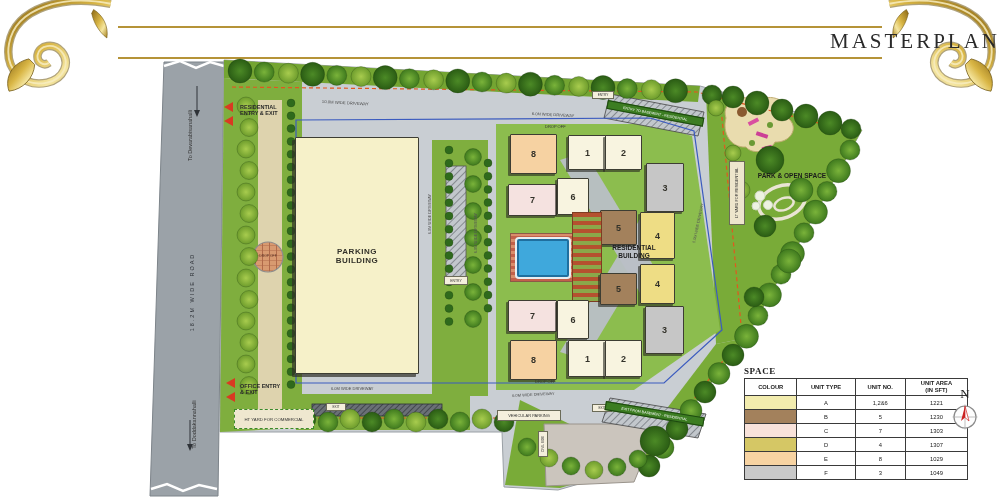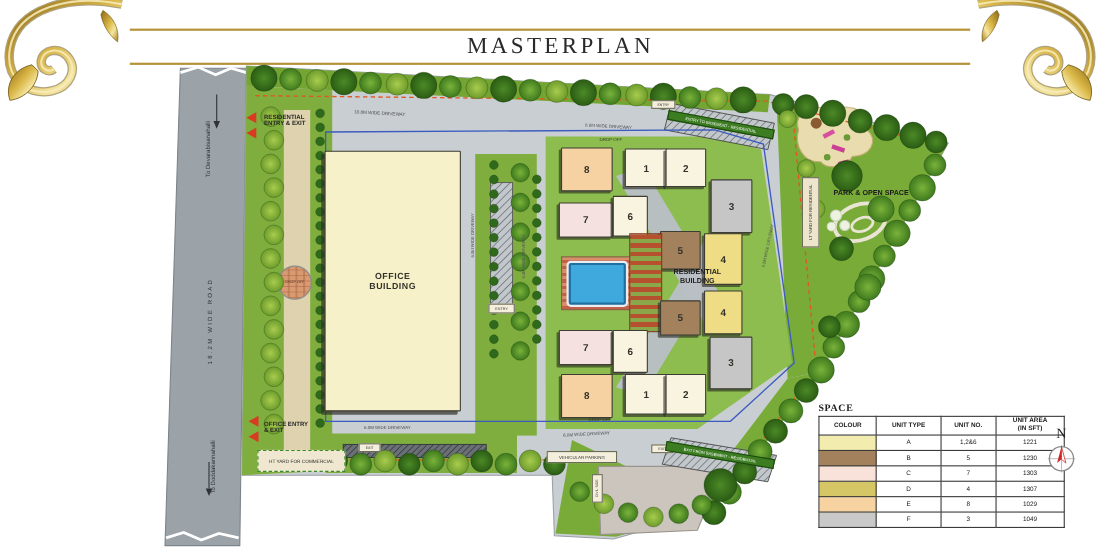--- a/index.html
+++ b/index.html
@@ -12,21 +12,21 @@
   .b{font-weight:bold;}
   .rot{transform-origin:left top;}
   .vtext{writing-mode:vertical-rl;transform:rotate(180deg);display:flex;align-items:center;justify-content:center;}
   .blk{position:absolute;border:1px solid #3d3d33;border-radius:1px;
        box-shadow:-2px 2px 0 rgba(40,40,32,.6);display:flex;align-items:center;justify-content:center;
        font-weight:bold;color:#33322a;font-size:9px;}
   .tinybox{background:#f4efdc;border:1px solid #6b6b58;color:#333;display:flex;align-items:center;justify-content:center;}
   .greenlbl{background:#3c7d22;color:#fff;display:flex;align-items:center;justify-content:center;border:0.5px solid #1e4a10;}
   .tri{position:absolute;width:0;height:0;border-top:5px solid transparent;border-bottom:5px solid transparent;border-right:9px solid #d93a22;}
   .goldline{position:absolute;height:2px;}
-  #title{position:absolute;left:0;right:0;top:29px;text-align:center;
+  #title{position:absolute;left:0;right:0;top:29px;text-align:right;
          font-family:"Liberation Serif",serif;font-size:21px;letter-spacing:3px;color:#2a2a2a;margin-left:19px;}
   
   #legend{position:absolute;left:744px;top:366px;width:224px;color:#222;}
   #legend .lt{font-family:"Liberation Serif",serif;font-weight:bold;font-size:9px;letter-spacing:.6px;margin-bottom:2px;}
   #legend table{border-collapse:collapse;width:100%;background:#fff;}
   #legend th,#legend td{border:1px solid #3a3a3a;font-size:5.8px;text-align:center;padding:0;}
   #legend th{height:16px;font-weight:bold;white-space:pre-line;line-height:1.15;}
   #legend td{height:13px;}
   #legend td.sw{width:52px;}
   #legend .c1{width:52px}#legend .c2{width:58px}#legend .c3{width:50px}#legend .c4{width:62px}
@@ -298,21 +298,21 @@
         <circle cx="291" cy="320.6" r="4" fill="#2f6a1c" stroke="rgba(25,55,10,.45)" stroke-width=".6"></circle>
         <circle cx="291" cy="333.4" r="4" fill="#2f6a1c" stroke="rgba(25,55,10,.45)" stroke-width=".6"></circle>
         <circle cx="291" cy="346.20000000000005" r="4" fill="#2f6a1c" stroke="rgba(25,55,10,.45)" stroke-width=".6"></circle>
         <circle cx="291" cy="359" r="4" fill="#2f6a1c" stroke="rgba(25,55,10,.45)" stroke-width=".6"></circle>
         <circle cx="291" cy="371.8" r="4" fill="#2f6a1c" stroke="rgba(25,55,10,.45)" stroke-width=".6"></circle>
         <circle cx="291" cy="384.6" r="4" fill="#2f6a1c" stroke="rgba(25,55,10,.45)" stroke-width=".6"></circle>
       </g>
   </svg>
 
   <div class="blk" style="left: 295px; top: 137px; width: 122px; height: 235px; box-shadow: rgba(48, 48, 40, 0.7) -3px 3px 0px; background: rgb(246, 241, 201);">
-    <div class="ctr b" style="width:64px;font-size:8px;letter-spacing:.5px;">OFFICE BUILDING</div>
+    <div class="ctr b" style="width:64px;font-size:8px;letter-spacing:.5px;">PARKING BUILDING</div>
   </div>
 
   <div class="blk" style="left: 510px; top: 134px; width: 45px; height: 38px; background: rgb(246, 210, 162);">
       <span>8</span>
     </div>
   <div class="blk" style="left: 568px; top: 135px; width: 37px; height: 33px; background: rgb(248, 244, 224);">
       <span>1</span>
     </div>
   <div class="blk" style="left: 605px; top: 135px; width: 35px; height: 33px; background: rgb(248, 244, 224);">
       <span>2</span>

